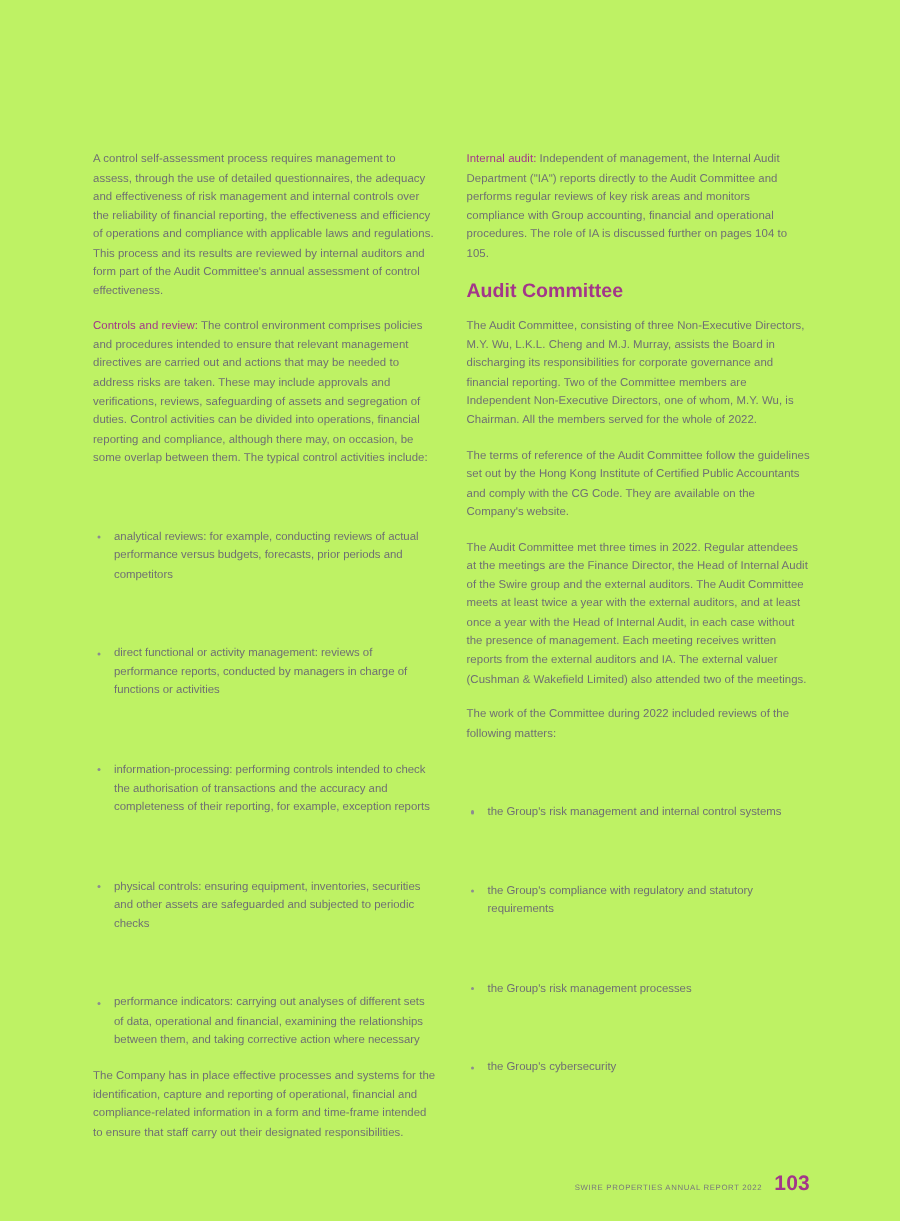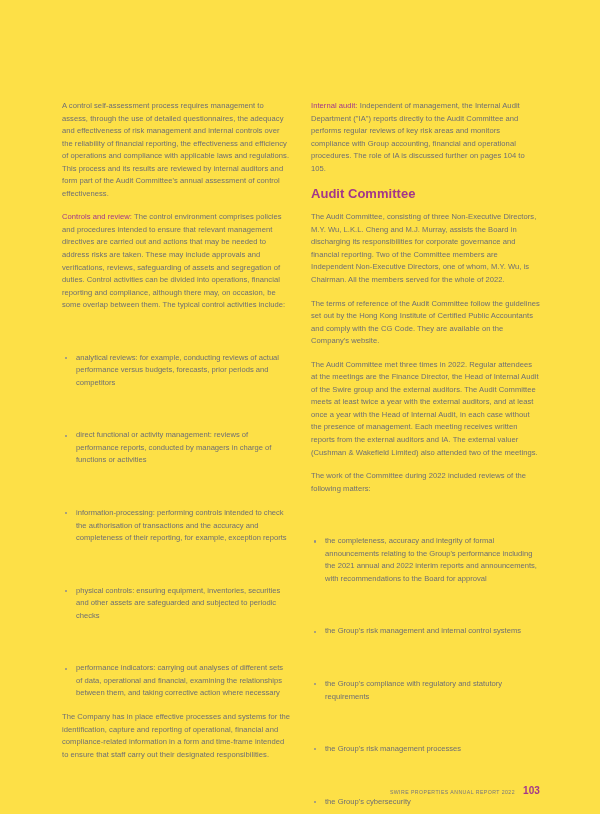--- a/index.html
+++ b/index.html
@@ -10,21 +10,21 @@
   body {
     width: 600px;
     height: 814px;
     position: relative;
     font-family: "Liberation Sans", sans-serif;
     overflow: hidden;
   }
   .page {
     position: absolute;
     inset: 0;
-    background: #fde047;
+    background: #bef264;
   }
   .columns {
     position: absolute;
     left: 62px;
     top: 100px;
     width: 478px;
     display: flex;
     gap: 20px;
   }
   .col {
@@ -86,21 +86,21 @@
     gap: 8px;
   }
   .footer-label {
     font-size: 5.2px;
     letter-spacing: 0.085em;
     color: #77777b;
     text-transform: uppercase;
     white-space: nowrap;
   }
   .footer-page {
-    font-size: 10px;
+    font-size: 14px;
     font-weight: bold;
     color: #a3368a;
     letter-spacing: 0.01em;
   }
 </style>
 </head>
 <body>
 
 <div class="page">
 
@@ -132,21 +132,20 @@
 
       <p class="body-text">The Audit Committee, consisting of three Non-Executive Directors, M.Y. Wu, L.K.L. Cheng and M.J. Murray, assists the Board in discharging its responsibilities for corporate governance and financial reporting. Two of the Committee members are Independent Non-Executive Directors, one of whom, M.Y. Wu, is Chairman. All the members served for the whole of 2022.</p>
 
       <p class="body-text">The terms of reference of the Audit Committee follow the guidelines set out by the Hong Kong Institute of Certified Public Accountants and comply with the CG Code. They are available on the Company's website.</p>
 
       <p class="body-text">The Audit Committee met three times in 2022. Regular attendees at the meetings are the Finance Director, the Head of Internal Audit of the Swire group and the external auditors. The Audit Committee meets at least twice a year with the external auditors, and at least once a year with the Head of Internal Audit, in each case without the presence of management. Each meeting receives written reports from the external auditors and IA. The external valuer (Cushman &amp; Wakefield Limited) also attended two of the meetings.</p>
 
       <p class="body-text">The work of the Committee during 2022 included reviews of the following matters:</p>
 
       <ul class="bullet-list">
-        <li>the completeness, accuracy and integrity of formal announcements relating to the Group's performance including the 2021 annual and 2022 interim reports and announcements, with recommendations to the Board for approval</li>
         <li>the Group's risk management and internal control systems</li>
         <li>the Group's compliance with regulatory and statutory requirements</li>
         <li>the Group's risk management processes</li>
         <li>the Group's cybersecurity</li>
       </ul>
 
     </div>
 
   </div>
 

